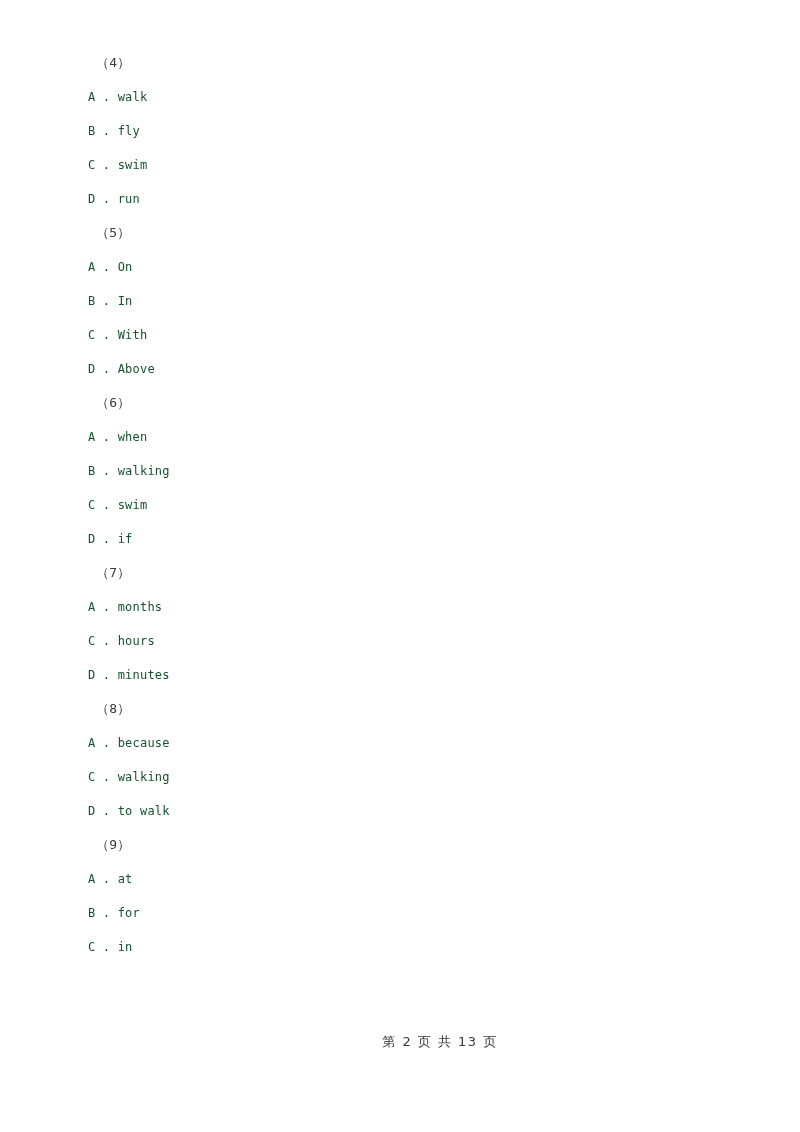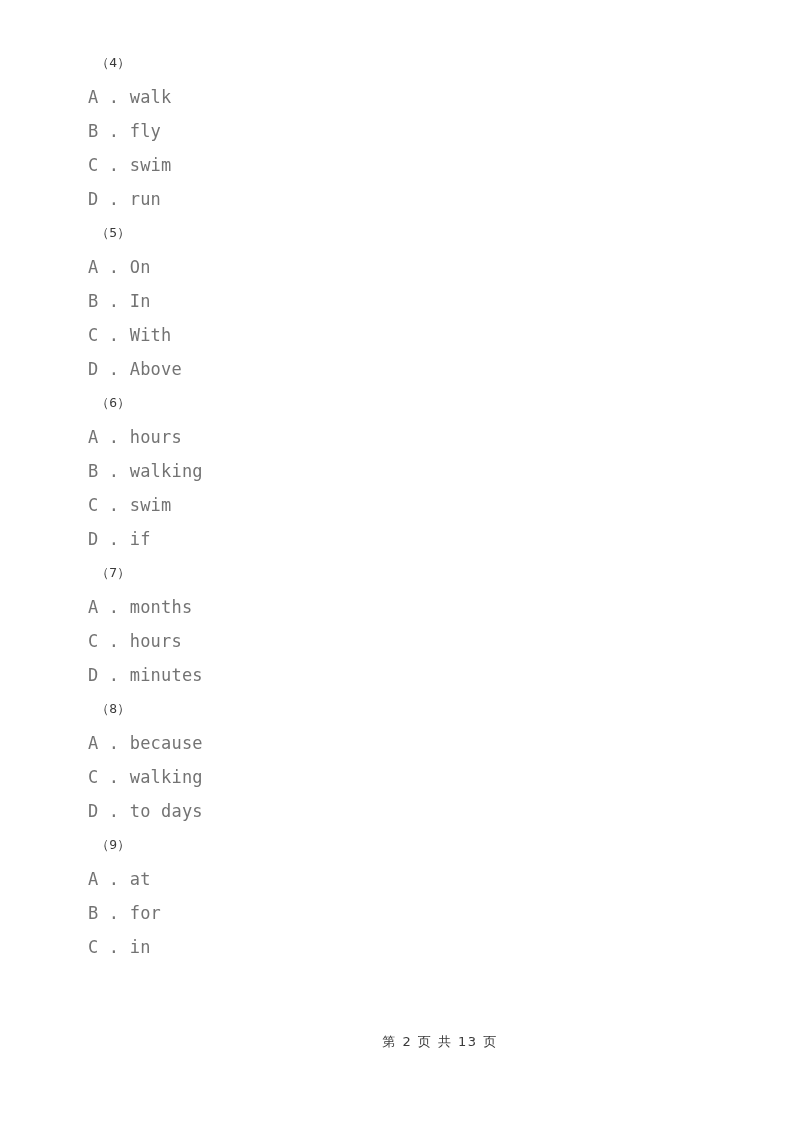--- a/index.html
+++ b/index.html
@@ -43,24 +43,24 @@
     line-height: 34px;
     height: 34px;
     color: #3a3a3a;
     padding-left: 8px;
     letter-spacing: 0.2px;
     white-space: pre;
   }
 
   .opt {
     font-family: "DejaVu Sans Mono", monospace;
-    font-size: 17px;
+    font-size: 12px;
     line-height: 34px;
     height: 34px;
-    color: #737373;
+    color: #14532d;
     letter-spacing: 0.2px;
     white-space: pre;
   }
 
   #footer {
     position: absolute;
     left: 0;
     top: 1032px;
     width: 800px;
     text-align: center;
@@ -91,38 +91,38 @@
     <div class="qblock">
       <div class="qnum">（5）</div>
       <div class="opt">A . On</div>
       <div class="opt">B . In</div>
       <div class="opt">C . With</div>
       <div class="opt">D . Above</div>
     </div>
 
     <div class="qblock">
       <div class="qnum">（6）</div>
-      <div class="opt">A . hours</div>
+      <div class="opt">A . when</div>
       <div class="opt">B . walking</div>
       <div class="opt">C . swim</div>
       <div class="opt">D . if</div>
     </div>
 
     <div class="qblock">
       <div class="qnum">（7）</div>
       <div class="opt">A . months</div>
       <div class="opt">C . hours</div>
       <div class="opt">D . minutes</div>
     </div>
 
     <div class="qblock">
       <div class="qnum">（8）</div>
       <div class="opt">A . because</div>
       <div class="opt">C . walking</div>
-      <div class="opt">D . to days</div>
+      <div class="opt">D . to walk</div>
     </div>
 
     <div class="qblock">
       <div class="qnum">（9）</div>
       <div class="opt">A . at</div>
       <div class="opt">B . for</div>
       <div class="opt">C . in</div>
     </div>
 
   </div>

